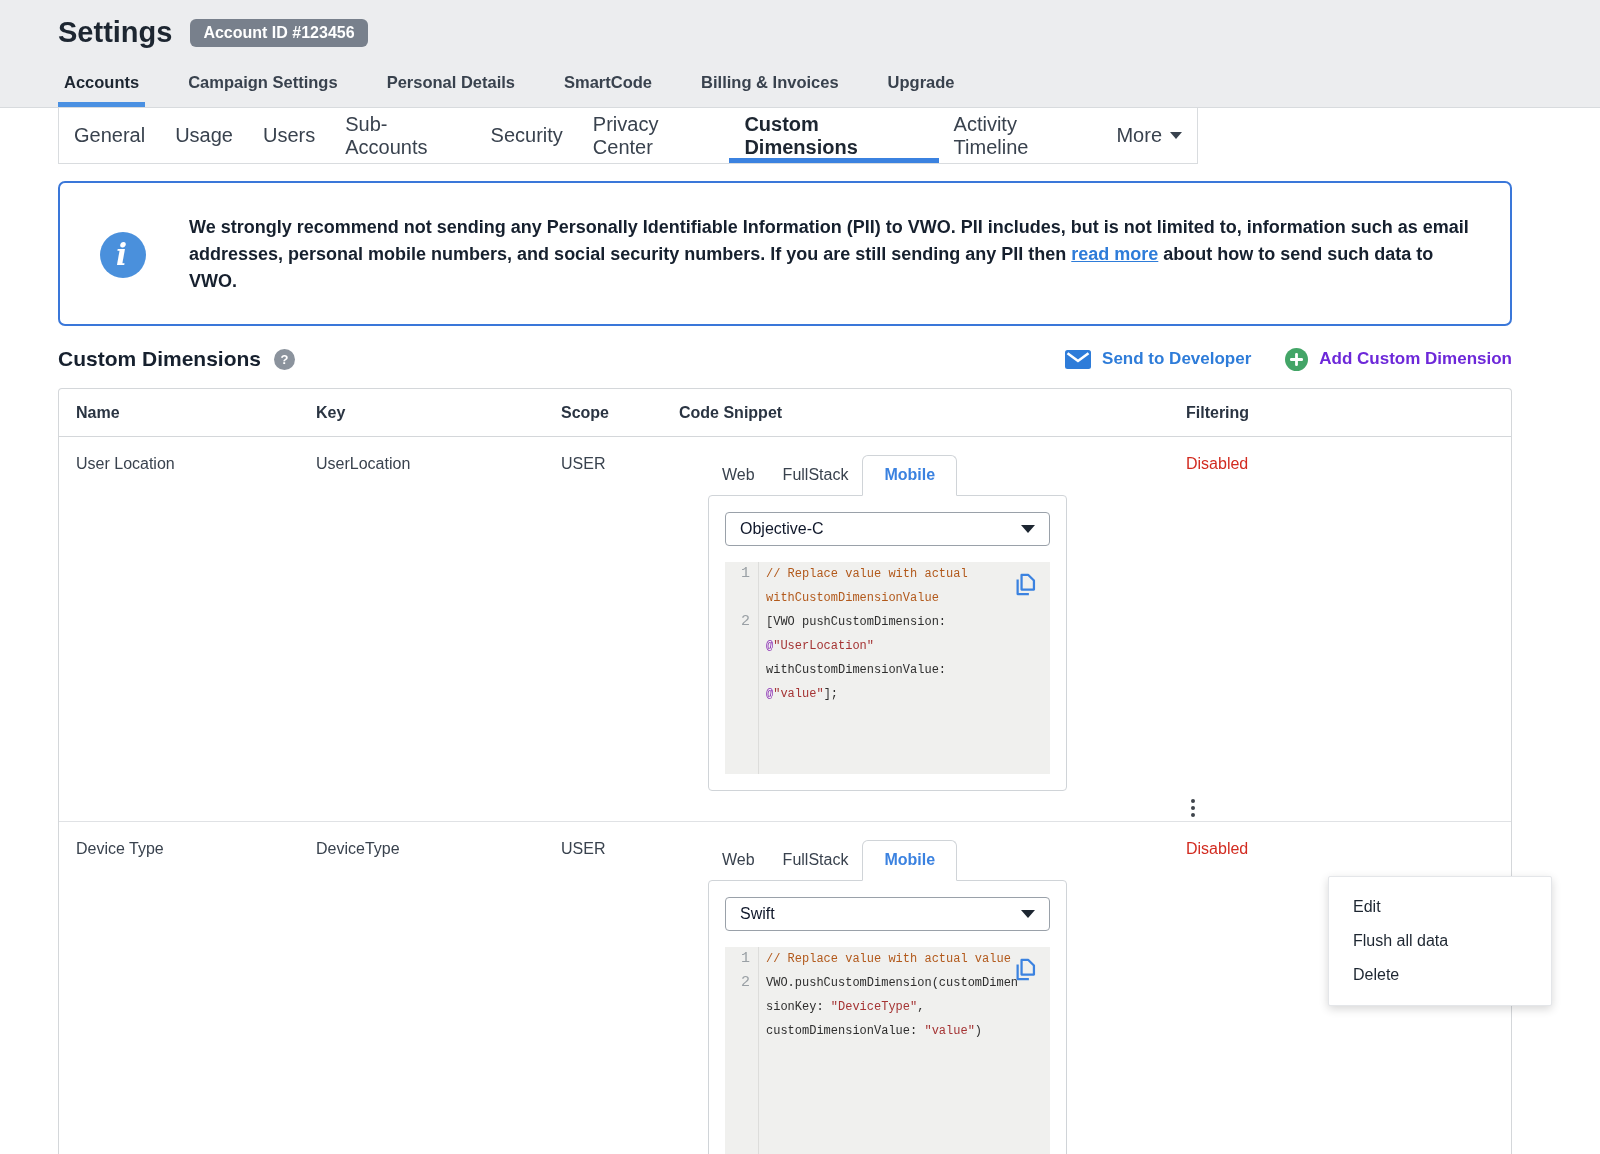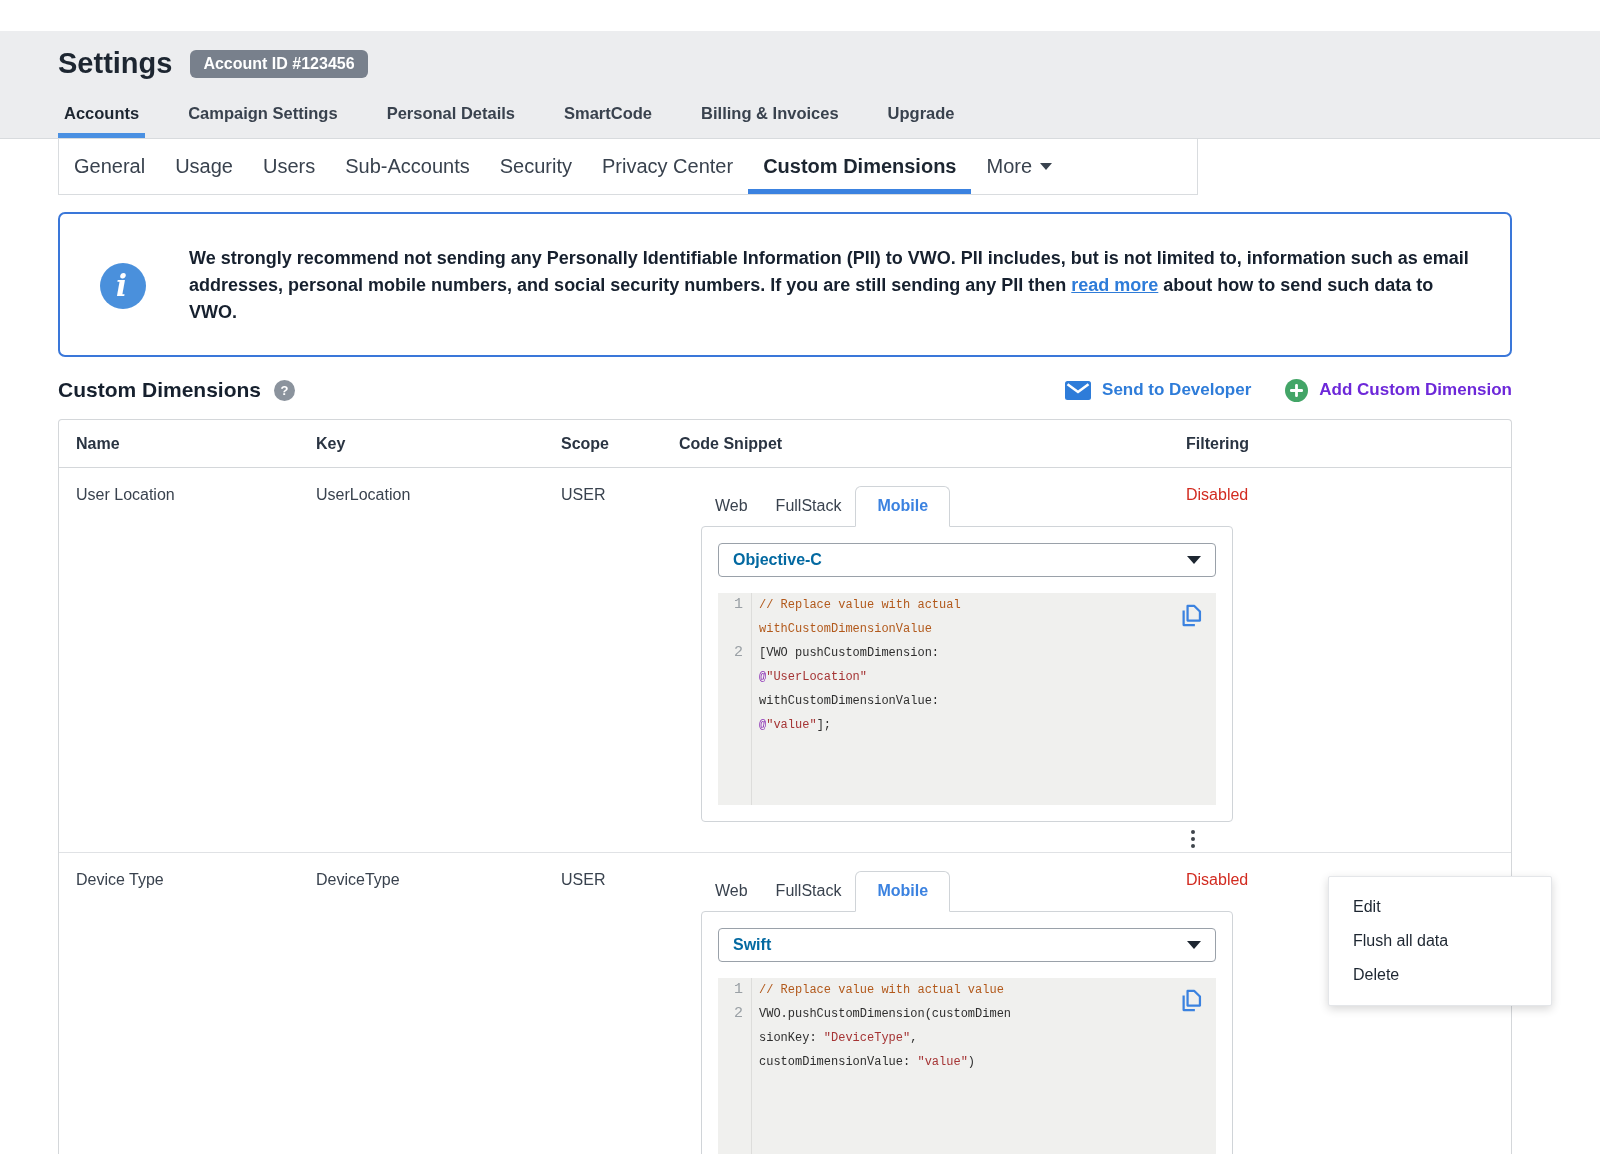--- a/index.html
+++ b/index.html
@@ -3,21 +3,21 @@
 <meta charset="utf-8">
 <style>
   * { margin:0; padding:0; box-sizing:border-box; }
   body { background:#fff; }
   .page {
     position:relative; width:1600px; height:1154px; overflow:hidden;
     background:#fff; font-family:"Liberation Sans", sans-serif; color:#39424e;
   }
 
   
-  .band { background:#ecedef; border-bottom:1px solid #d8dbde; height:108px; display:flex; flex-direction:column;margin-top:31px; }
+  .band { background:#ecedef; border-bottom:1px solid #d8dbde; height:108px; display:flex; flex-direction:column; }
   .title-row { display:flex; align-items:center; gap:18px; padding:16px 0 0 58px; }
   .page-title { font-size:29px; font-weight:700; color:#1d2631; }
   .acct-badge { background:#78808c; color:#fff; font-size:16px; font-weight:700; padding:5px 13px; border-radius:6px; }
   .top-tabs { display:flex; gap:37px; padding-left:58px; margin-top:auto; }
   .top-tab { font-size:16.5px; font-weight:600; color:#39424e; padding:8px 6px 10px 6px; border-bottom:5px solid transparent; cursor:pointer; }
   .top-tab.active { color:#1d2631; border-bottom-color:#4a90e2; }
 
   
   .sub-bar { margin-left:58px; width:1140px; height:56px; border:1px solid #d9dcdf; border-top:none; background:#fff; display:flex; align-items:stretch; padding-left:0; }
   .sub-tab { display:flex; align-items:center; gap:8px; padding:5px 15px 0 15px; font-size:20px; color:#39424e; border-bottom:5px solid transparent; cursor:pointer; }
@@ -47,27 +47,27 @@
   .th { font-size:16px; font-weight:600; color:#2a3442; }
   .tbody { padding-top:18px; }
   .tbody.row2 { border-top:1px solid #e0e2e5; }
   .td { font-size:16px; color:#39424e; }
   .td-filter { display:flex; justify-content:space-between; align-items:flex-start; padding-right:30px;flex-direction:column; }
   .status-disabled { color:#d22b20; }
   .kebab { display:flex; flex-direction:column; gap:3px; padding:4px 5px; cursor:pointer; margin-top:2px; }
   .kebab i { width:4px; height:4px; border-radius:50%; background:#3f454c; display:block; }
 
   
-  .snip { margin-left:22px; width:532px; padding-bottom:30px; }
+  .snip { margin-left:29px; width:359px; padding-bottom:30px; }
   .snip-tabs { display:flex; align-items:flex-end; position:relative; z-index:2; }
   .snip-tab { font-size:16px; color:#39424e; padding:10px 14px 11px 14px; cursor:pointer; }
   .snip-tab.active { color:#3b82e0; font-weight:600; background:#fff; border:1px solid #d0d4d8; border-bottom:1px solid #fff; border-radius:6px 6px 0 0; margin-bottom:-1px; padding:10px 21px 11px 21px; }
   .snip-panel { border:1px solid #d0d4d8; border-radius:4px; padding:16px; background:#fff; }
   .lang-select { height:34px; border:1px solid #9aa1a9; border-radius:4px; display:flex; align-items:center; justify-content:space-between; padding:0 14px; cursor:pointer; }
-  .lang-label { font-size:16px; font-weight:700; color:#0369a1; }
+  .lang-label { font-size:16px; font-weight:400; color:#0f172a; }
   .select-caret { width:0; height:0; border-left:7px solid transparent; border-right:7px solid transparent; border-top:8px solid #1d2631; }
   .code-block { margin-top:16px; background:#f0f0ee; position:relative; display:flex; flex-direction:column; overflow:hidden; }
   .code-block.h1 { height:212px; }
   .code-block.h2 { height:300px; }
   .code-line { display:flex; align-items:stretch; }
   .code-line:first-child .code-num, .code-line:first-child .code-text { padding-top:12px; }
   .code-fill { flex:1; }
   .code-num { flex:0 0 34px; text-align:right; padding-right:8px; border-right:1px solid #dddddb; font-family:"Liberation Mono", monospace; font-size:15px; line-height:24px; color:#9aa0a5; }
   .code-text { font-family:"Liberation Mono", monospace; font-size:12px; line-height:24px; padding-left:7px; white-space:pre; }
   .tok-plain { color:#2e2e2e; }
@@ -101,20 +101,21 @@
   </div>
 
   <div class="sub-bar">
     <div class="sub-tab">General</div>
     <div class="sub-tab">Usage</div>
     <div class="sub-tab">Users</div>
     <div class="sub-tab">Sub-Accounts</div>
     <div class="sub-tab">Security</div>
     <div class="sub-tab">Privacy Center</div>
     <div class="sub-tab active">Custom Dimensions</div>
+    <div class="sub-tab">Activity Timeline</div>
     <div class="sub-tab">
       <span>More</span>
       <span class="caret-down"></span>
     </div>
   </div>
 
   <div class="banner">
     <div class="info-icon">i</div>
     <div class="banner-text"><span>We strongly recommend not sending any Personally Identifiable Information (PII) to VWO. PII includes, but is not limited to, information such as email addresses, personal mobile numbers, and social security numbers. If you are still sending any PII then </span><span class="banner-link">read more</span><span> about how to send such data to VWO.</span></div>
   </div>

